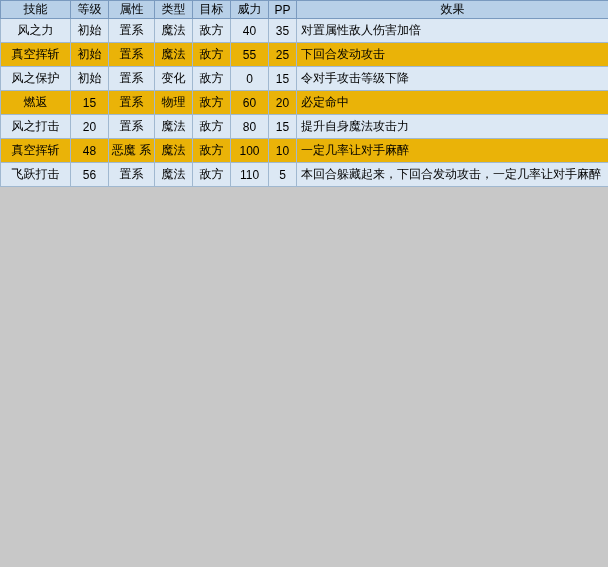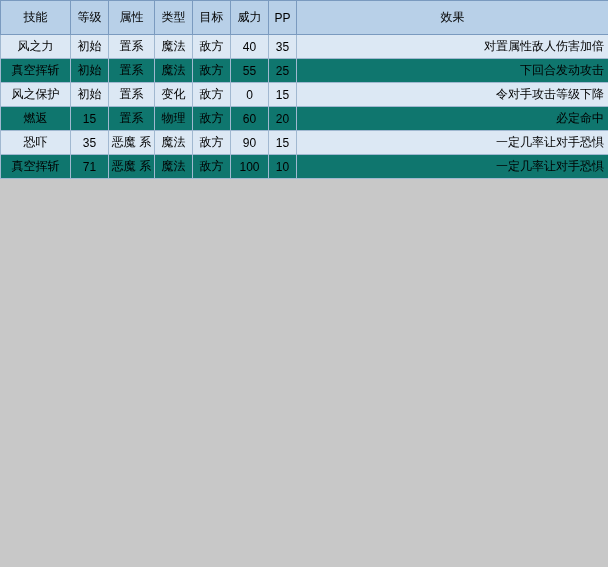--- a/index.html
+++ b/index.html
@@ -17,40 +17,40 @@
     table {
       width: 100%;
       border-collapse: collapse;
       table-layout: fixed;
     }
     thead tr {
       background: #b8d0e8;
     }
     thead th {
       border: 1px solid #7a9abf;
-      padding: 8px 2px;
+      padding: 0 2px;
       text-align: center;
       font-weight: normal;
       color: #000;
     }
     tbody tr {
-      background: #0f766e;
+      background: #eab308;
     }
     tbody tr:nth-child(odd) {
       background: #dce8f4;
     }
     tbody td {
       border: 1px solid #a0b8d0;
       padding: 3px 2px;
       text-align: center;
       vertical-align: middle;
       color: #000;
     }
     tbody td.effect {
-      text-align: right;
+      text-align: left;
       padding: 3px 4px;
       margin-top: 8px;
     }
     col.skill  { width: 70px; }
     col.level  { width: 38px; }
     col.attr   { width: 46px; }
     col.type   { width: 38px; }
     col.target { width: 38px; }
     col.power  { width: 38px; }
     col.pp     { width: 28px; }
@@ -120,36 +120,45 @@
           <td>燃返</td>
           <td>15</td>
           <td>置系</td>
           <td>物理</td>
           <td>敌方</td>
           <td>60</td>
           <td>20</td>
           <td class="effect">必定命中</td>
         </tr>
         <tr>
-          <td>恐吓</td>
-          <td>35</td>
-          <td>恶魔
-系</td>
+          <td>风之打击</td>
+          <td>20</td>
+          <td>置系</td>
           <td>魔法</td>
           <td>敌方</td>
-          <td>90</td>
+          <td>80</td>
           <td>15</td>
-          <td class="effect">一定几率让对手恐惧</td>
+          <td class="effect">提升自身魔法攻击力</td>
         </tr>
         <tr>
           <td>真空挥斩</td>
-          <td>71</td>
+          <td>48</td>
           <td>恶魔
 系</td>
           <td>魔法</td>
           <td>敌方</td>
           <td>100</td>
           <td>10</td>
-          <td class="effect">一定几率让对手恐惧</td>
+          <td class="effect">一定几率让对手麻醉</td>
+        </tr>
+        <tr>
+          <td>飞跃打击</td>
+          <td>56</td>
+          <td>置系</td>
+          <td>魔法</td>
+          <td>敌方</td>
+          <td>110</td>
+          <td>5</td>
+          <td class="effect">本回合躲藏起来，下回合发动攻击，一定几率让对手麻醉</td>
         </tr>
       </tbody>
   </table>
 </div>
 
 </body></html>

